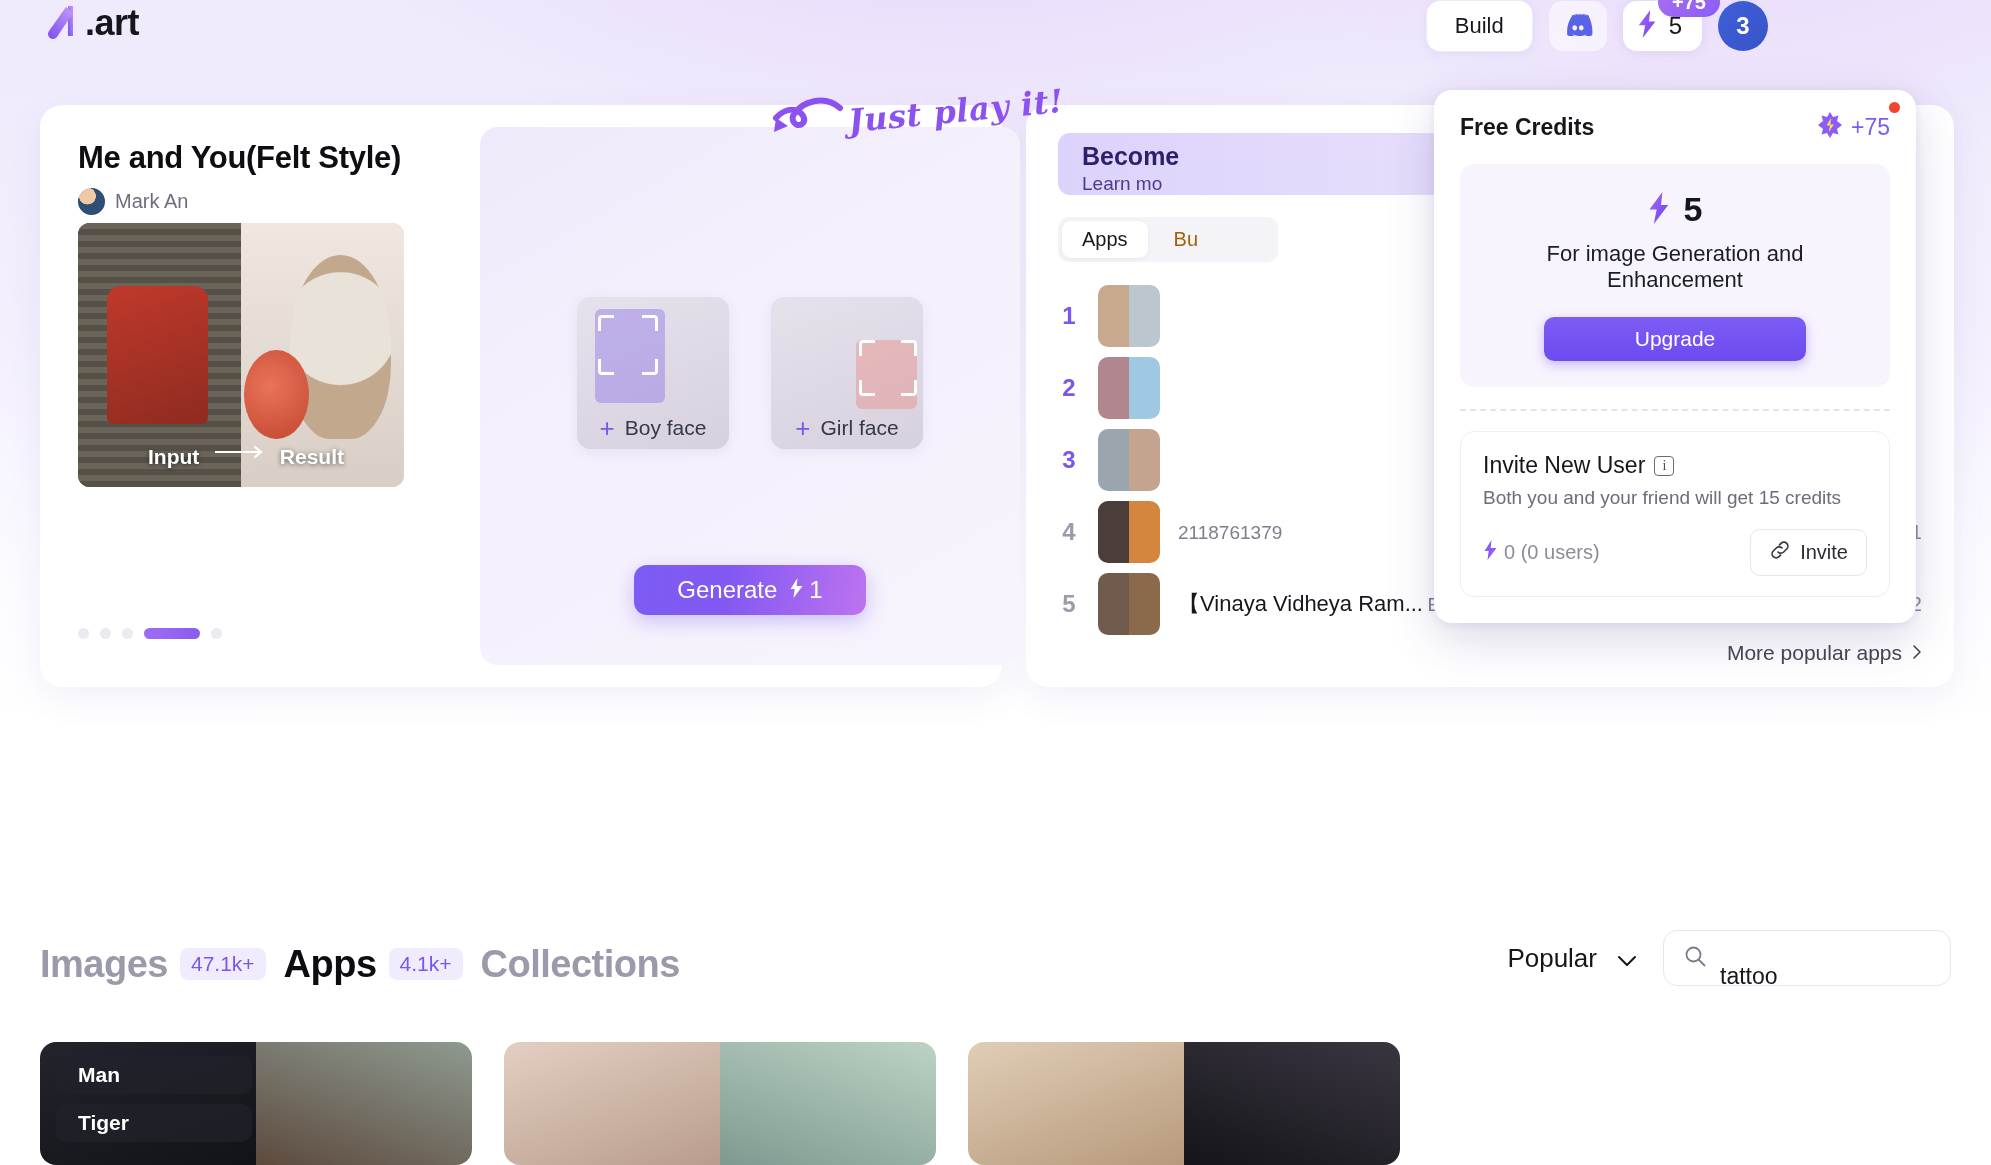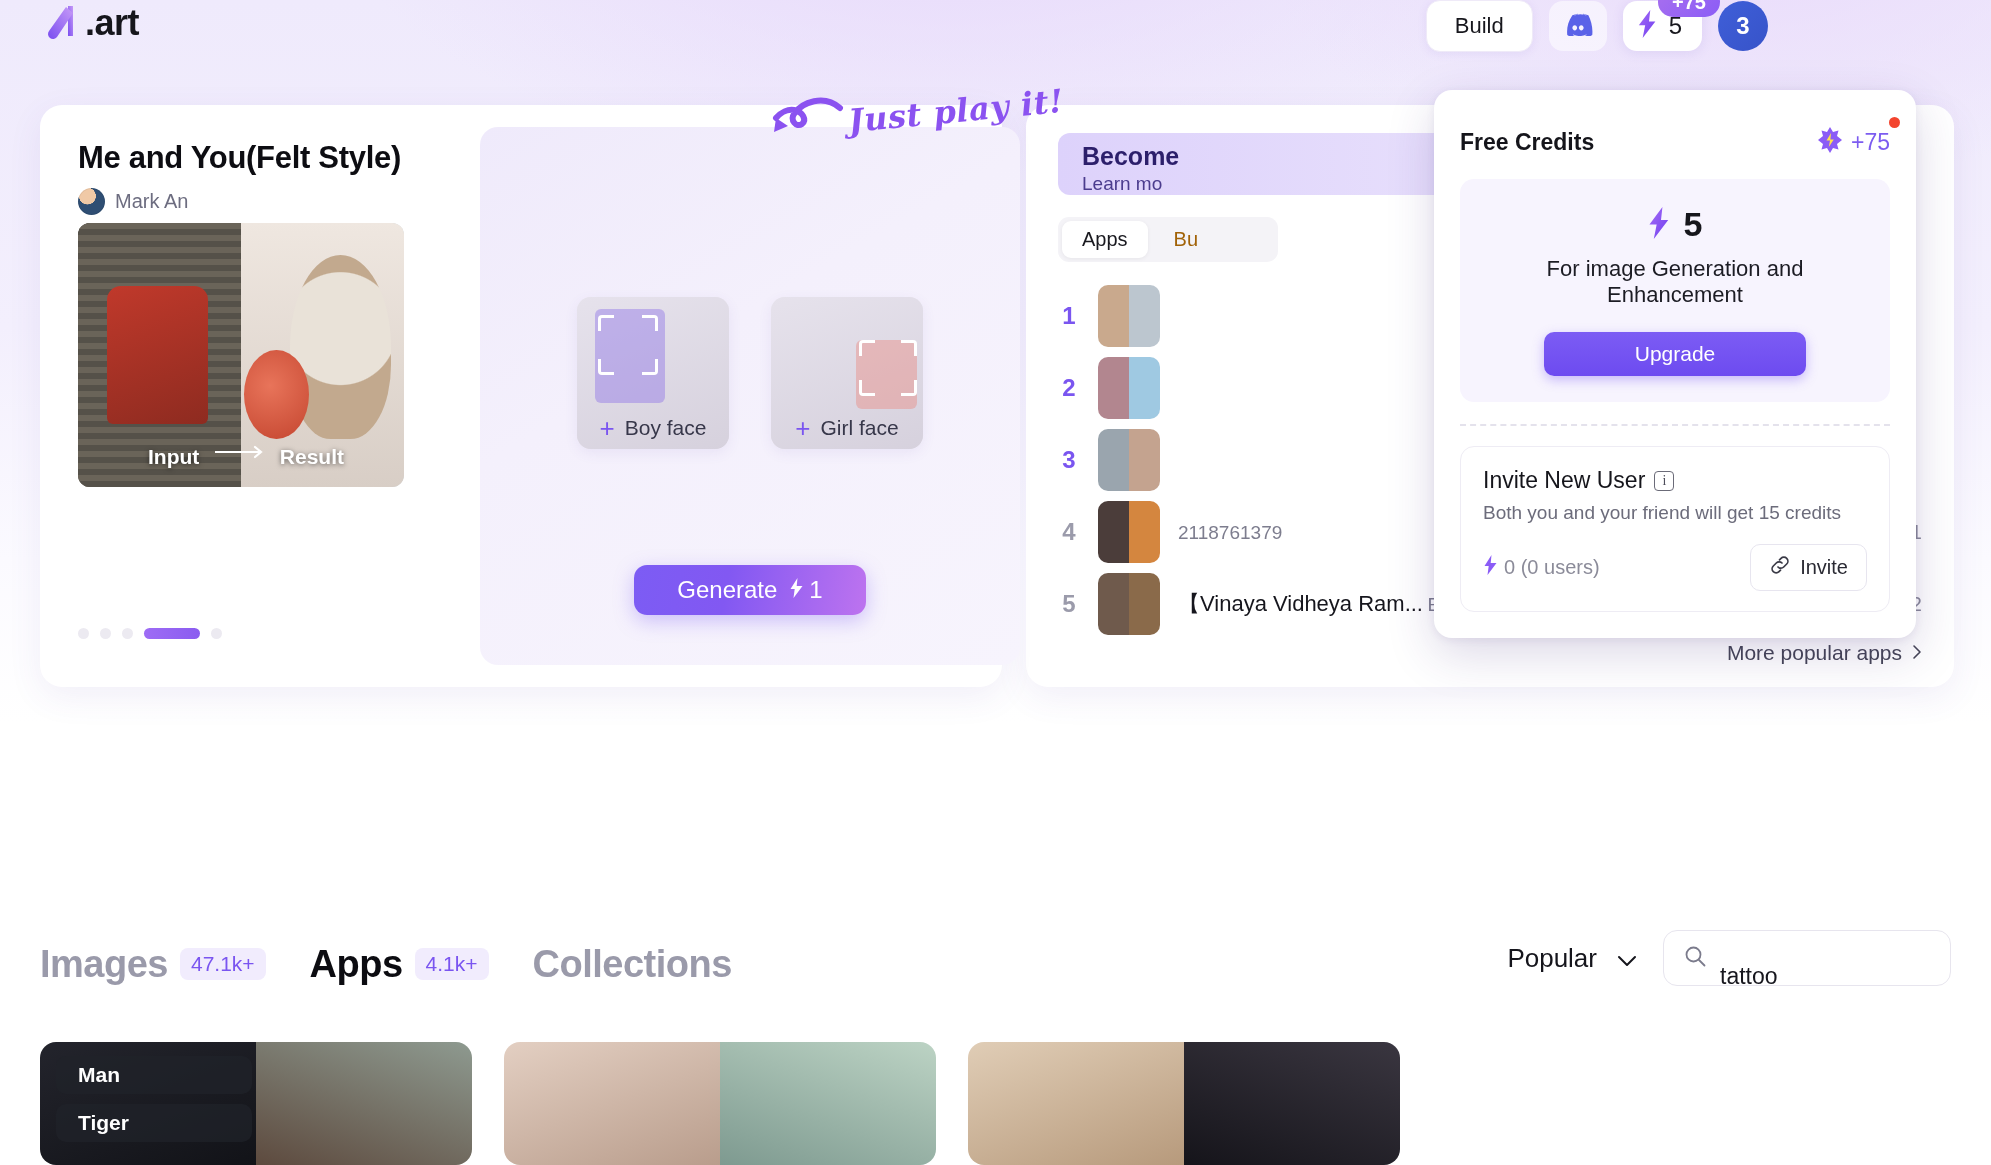--- a/index.html
+++ b/index.html
@@ -57,21 +57,21 @@
     display: flex; align-items: center; justify-content: center; cursor: pointer;
   }
 
   
   .popover {
     position: absolute; top: 90px; left: 1434px; width: 482px;
     background: #fff; border-radius: 18px;
     box-shadow: 0 16px 48px rgba(60,40,120,.18), 0 2px 8px rgba(60,40,120,.08);
     padding: 22px 26px 26px; z-index: 60;
   }
-  .pop-head { display: flex; align-items: center; justify-content: space-between; margin-top: 15px; }
+  .pop-head { display: flex; align-items: center; justify-content: space-between; }
   .pop-title { font-size: 23px; font-weight: 700; color: #15151b; }
   .pop-plus { display: flex; align-items: center; gap: 8px; position: relative; }
   .pop-plus-txt { font-size: 23px; color: #7c5cf0; font-weight: 500; }
   .red-dot { position:absolute; top:-10px; right:-10px; width:11px;height:11px;border-radius:50%;background:#f3442e; }
   .pop-credit-box {
     margin-top: 22px; background: #f7f4fe; border-radius: 14px;
     padding: 26px 20px 26px; text-align: center;
   }
   .pop-credit-row { display:flex; align-items:center; justify-content:center; gap:10px; }
   .pop-credit-num { font-size: 34px; font-weight: 700; color:#16161c; }
@@ -210,21 +210,21 @@
   .rank-author { font-size: 19px; color:#7d7d8e; margin-top:4px; }
   .rank-plays { display:flex; align-items:center; gap:8px; font-size:20px; color:#8a8a9a; }
   .more-row { position:absolute; right: 32px; bottom: 22px; display:flex; align-items:center;
      gap:10px; font-size: 21px; color:#454556; cursor:pointer; }
 
   
   .sect {
     position:absolute; top: 930px; left: 0; width: 1991px; padding: 0 40px;
     display:flex; align-items:center; justify-content:space-between;
   }
-  .sect-tabs { display:flex; align-items:flex-end; gap: 44px; margin-top: 12px; }
+  .sect-tabs { display:flex; align-items:flex-end; gap: 18px; margin-top: 12px; }
   .sect-tab { display:flex; align-items:center; gap: 12px; cursor:pointer; }
   .sect-tab-label { font-size: 38px; font-weight:700; color:#9a9aaa; letter-spacing:-.5px; }
   .sect-tab.active .sect-tab-label { color:#0c0c11; }
   .count-badge { background:#f1ecfd; color:#7a55f0; font-size: 21px;
     border-radius: 8px; padding: 4px 11px; }
   .sect-right { display:flex; align-items:center; gap: 26px; }
   .sortsel { display:flex; align-items:center; gap:20px; font-size:26px; color:#15151c; cursor:pointer; }
   .searchbox {
     width: 288px; height: 56px; border:1px solid #e7e5ee; border-radius: 14px; background:#fff;
     display:flex; align-items:center; gap: 14px; padding: 0 20px; cursor:text;

